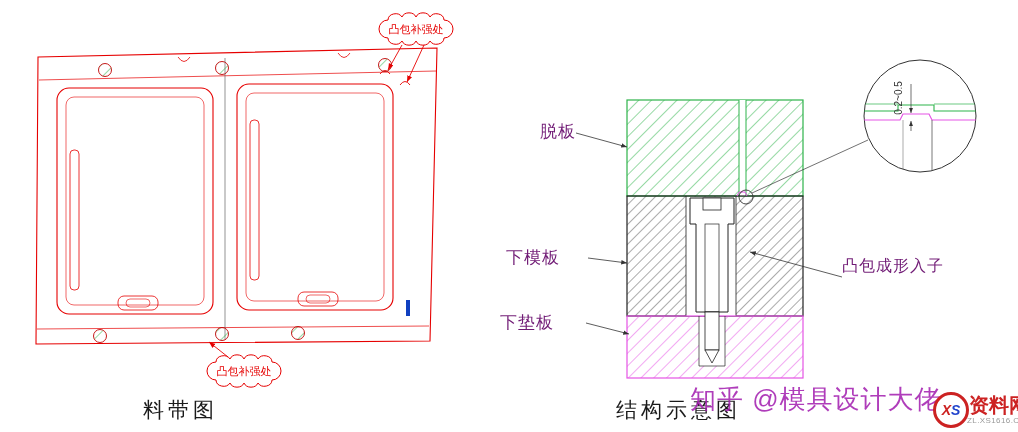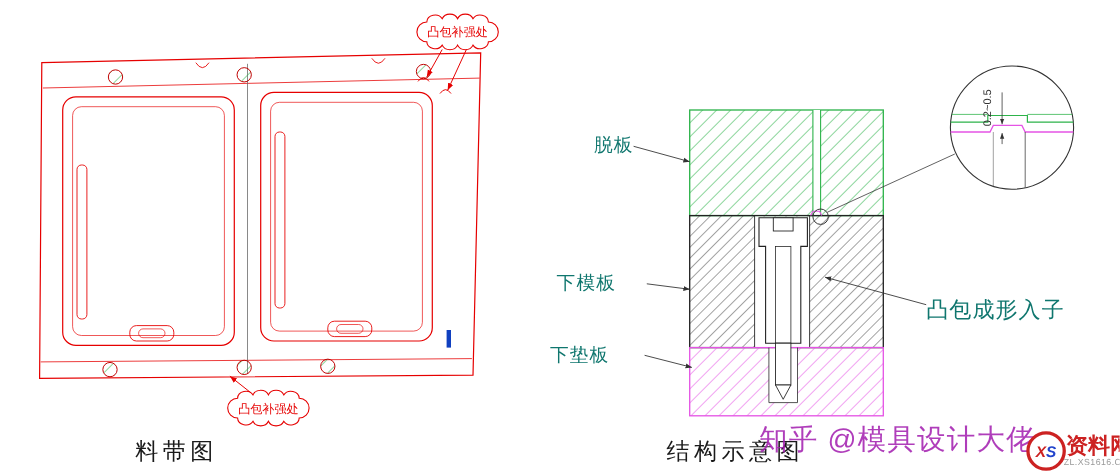--- a/index.html
+++ b/index.html
@@ -1,23 +1,23 @@
 <!DOCTYPE html>
 <html><head>
 <meta charset="utf-8">
 <style>
   html,body{margin:0;padding:0;background:#fff;}
   .page{position:relative;width:1018px;height:432px;background:#ffffff;overflow:hidden;
         font-family:"Liberation Sans",sans-serif;}
   .page svg{position:absolute;left:0;top:0;}
   .txt{position:absolute;white-space:nowrap;}
   .callout{color:#e60000;font-size:11px;text-align:center;}
-  .title{color:#1a1a1a;font-size:21px;text-align:left;letter-spacing:4px;
+  .title{color:#1a1a1a;font-size:21px;text-align:right;letter-spacing:4px;
          font-family:"Liberation Serif",serif;}
-  .plabel{color:#0f766e;font-size:17px;letter-spacing:1px;font-family:Liberation Sans, sans-serif;}
+  .plabel{color:#701a75;font-size:17px;letter-spacing:1px;font-family:Liberation Sans, sans-serif;}
   .dim{transform:rotate(-90deg);transform-origin:0 0;font-size:10px;color:#333;text-align:center;}
   .wm-zhihu{color:#a21caf;font-size:26px;letter-spacing:1px;opacity:.85;}
   .wm-site{color:#cc2222;font-size:20px;font-weight:bold;}
   .wm-url{color:#999;font-size:8px;letter-spacing:.4px;}
   .wm-logo{position:absolute;width:30px;height:30px;border:3px solid #cc2222;border-radius:50%;
            display:flex;align-items:center;justify-content:center;font-weight:bold;font-style:italic;
            font-size:14px;color:#cc2222;background:#fff;}
   .wm-logo .s{color:#2244cc;}
 </style>
 </head>
@@ -151,21 +151,21 @@
 
   <div class="txt callout" style="left:380px;top:22px;width:72px;">凸包补强处</div>
   <div class="txt callout" style="left:208px;top:364px;width:72px;">凸包补强处</div>
 
   <div class="txt title" style="left:123px;top:396px;width:95px;">料带图</div>
   <div class="txt title" style="left:606px;top:396px;width:135px;">结构示意图</div>
 
   <div class="txt plabel" style="left:540px;top:120px;">脱板</div>
   <div class="txt plabel" style="left:506px;top:246px;">下模板</div>
   <div class="txt plabel" style="left:500px;top:311px;">下垫板</div>
-  <div class="txt plabel" style="left:842px;top:268px;font-size:20px;">凸包成形入子</div>
+  <div class="txt plabel" style="left:842px;top:256px;font-size:16px;">凸包成形入子</div>
 
   <div class="txt dim" style="left:893px;top:120px;width:44px;">0.2~0.5</div>
 
   <div class="txt wm-zhihu" style="left:690px;top:382px;">知乎 @模具设计大佬</div>
 
   <div class="wm-logo" style="left:933px;top:392px;">
     <span>X</span>
       <span class="s">S</span>
   </div>
   <div class="txt wm-site" style="left:969px;top:392px;">资料网</div>

